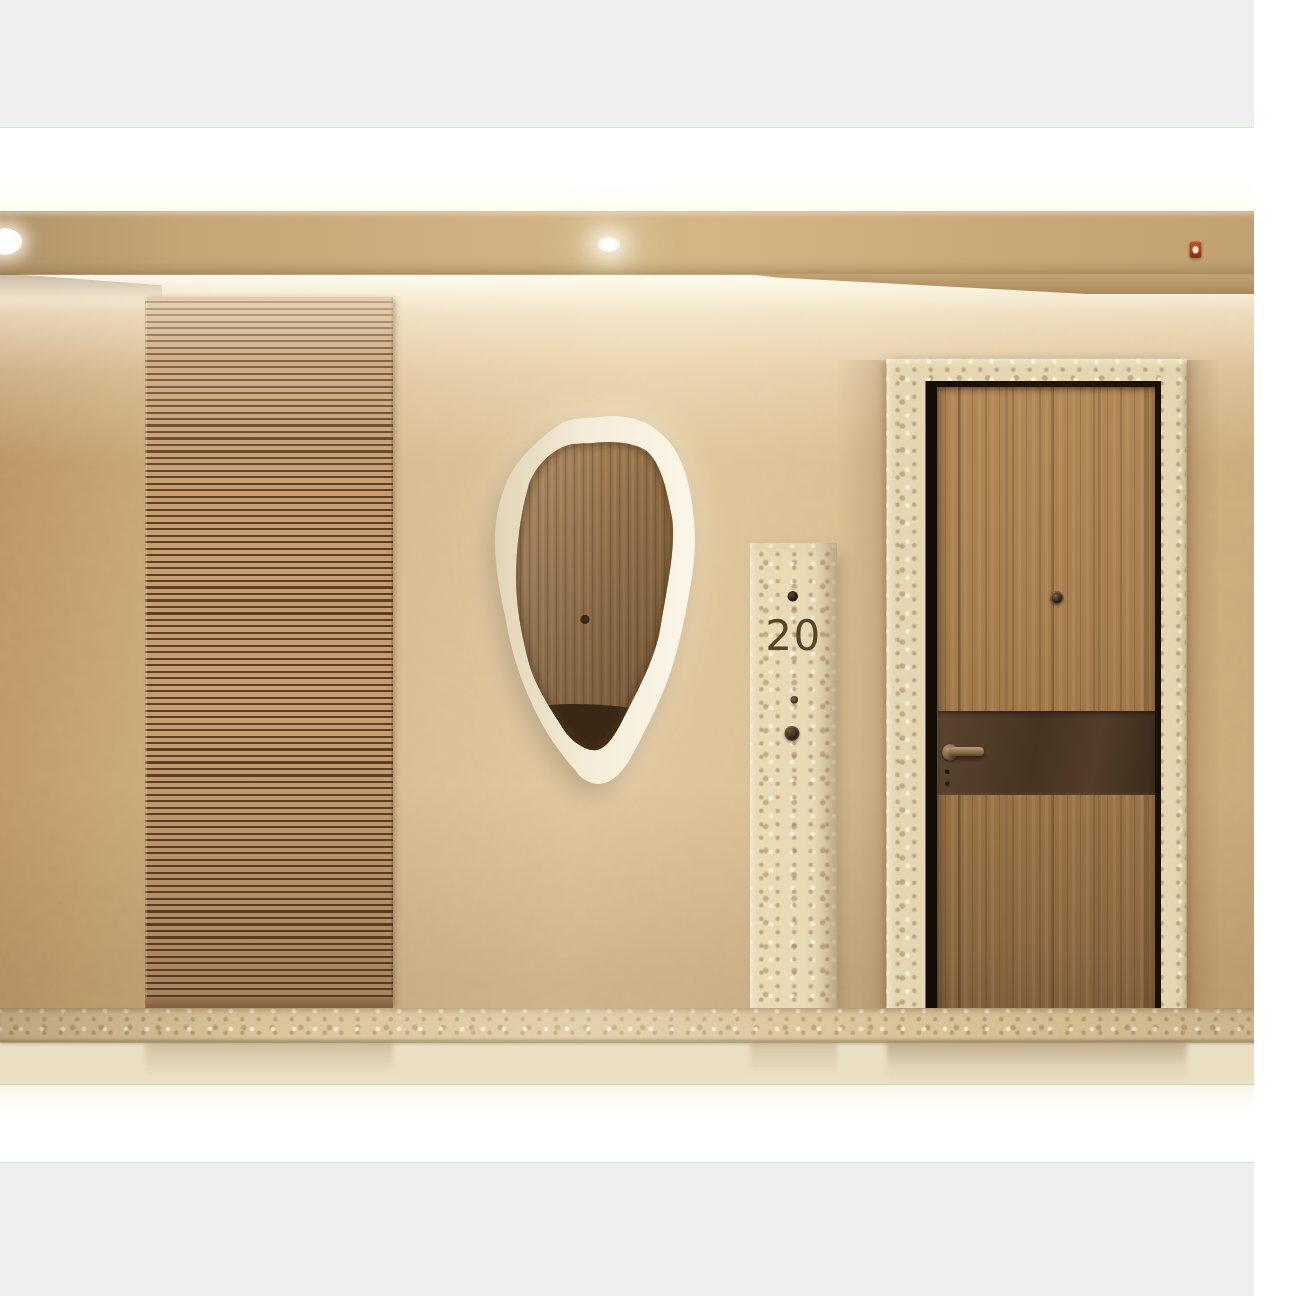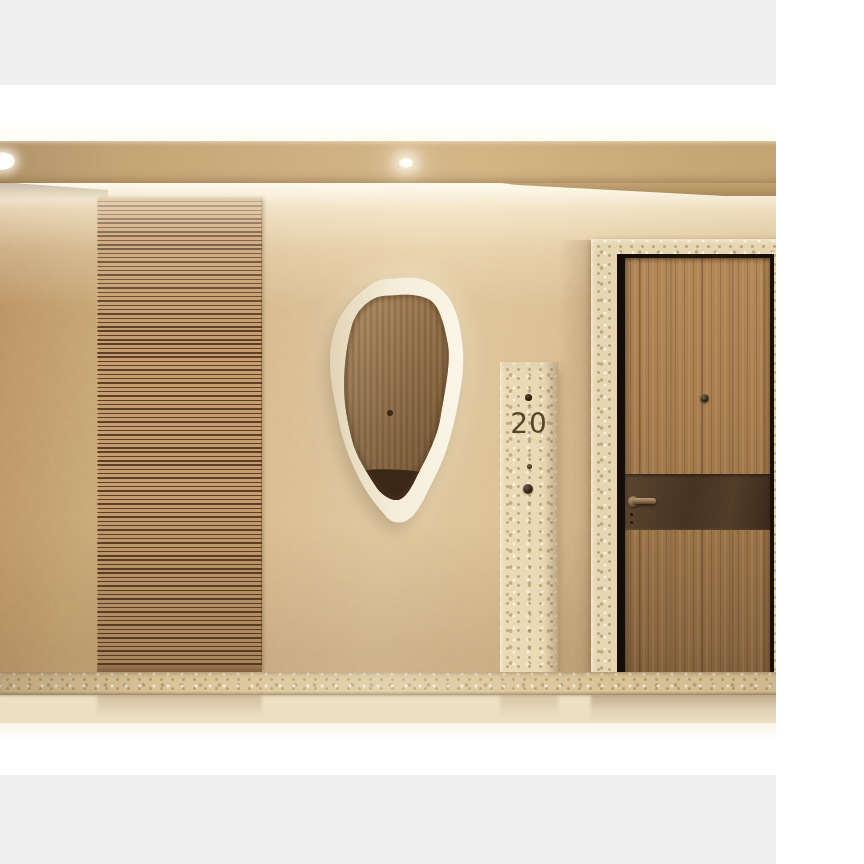--- a/index.html
+++ b/index.html
@@ -1,16 +1,16 @@
 <!DOCTYPE html>
 <html><head>
 <meta charset="utf-8">
 <style>
   html,body{margin:0;padding:0;background:#fff;}
-  .scene{position:relative;width:776px;height:864px;overflow:hidden;background:#22c55e;
+  .scene{position:relative;width:836px;height:864px;overflow:hidden;background:#22c55e;
          font-family:"DejaVu Sans","Liberation Sans",sans-serif;}
   .abs{position:absolute;}
 
   
   .band-top-gray{left:0;top:0;width:864px;height:85px;background:#efefef;}
   .band-top-white{left:0;top:85px;width:864px;height:56px;
      background:linear-gradient(180deg,#ffffff 0 62%,#fffdf4 100%);}
   .band-bottom-white{left:0;top:723px;width:864px;height:52px;
      background:linear-gradient(180deg,#faf5e8 0,#ffffff 34%,#ffffff 100%);}
   .band-bottom-gray{left:0;top:775px;width:864px;height:89px;background:#efefef;}

